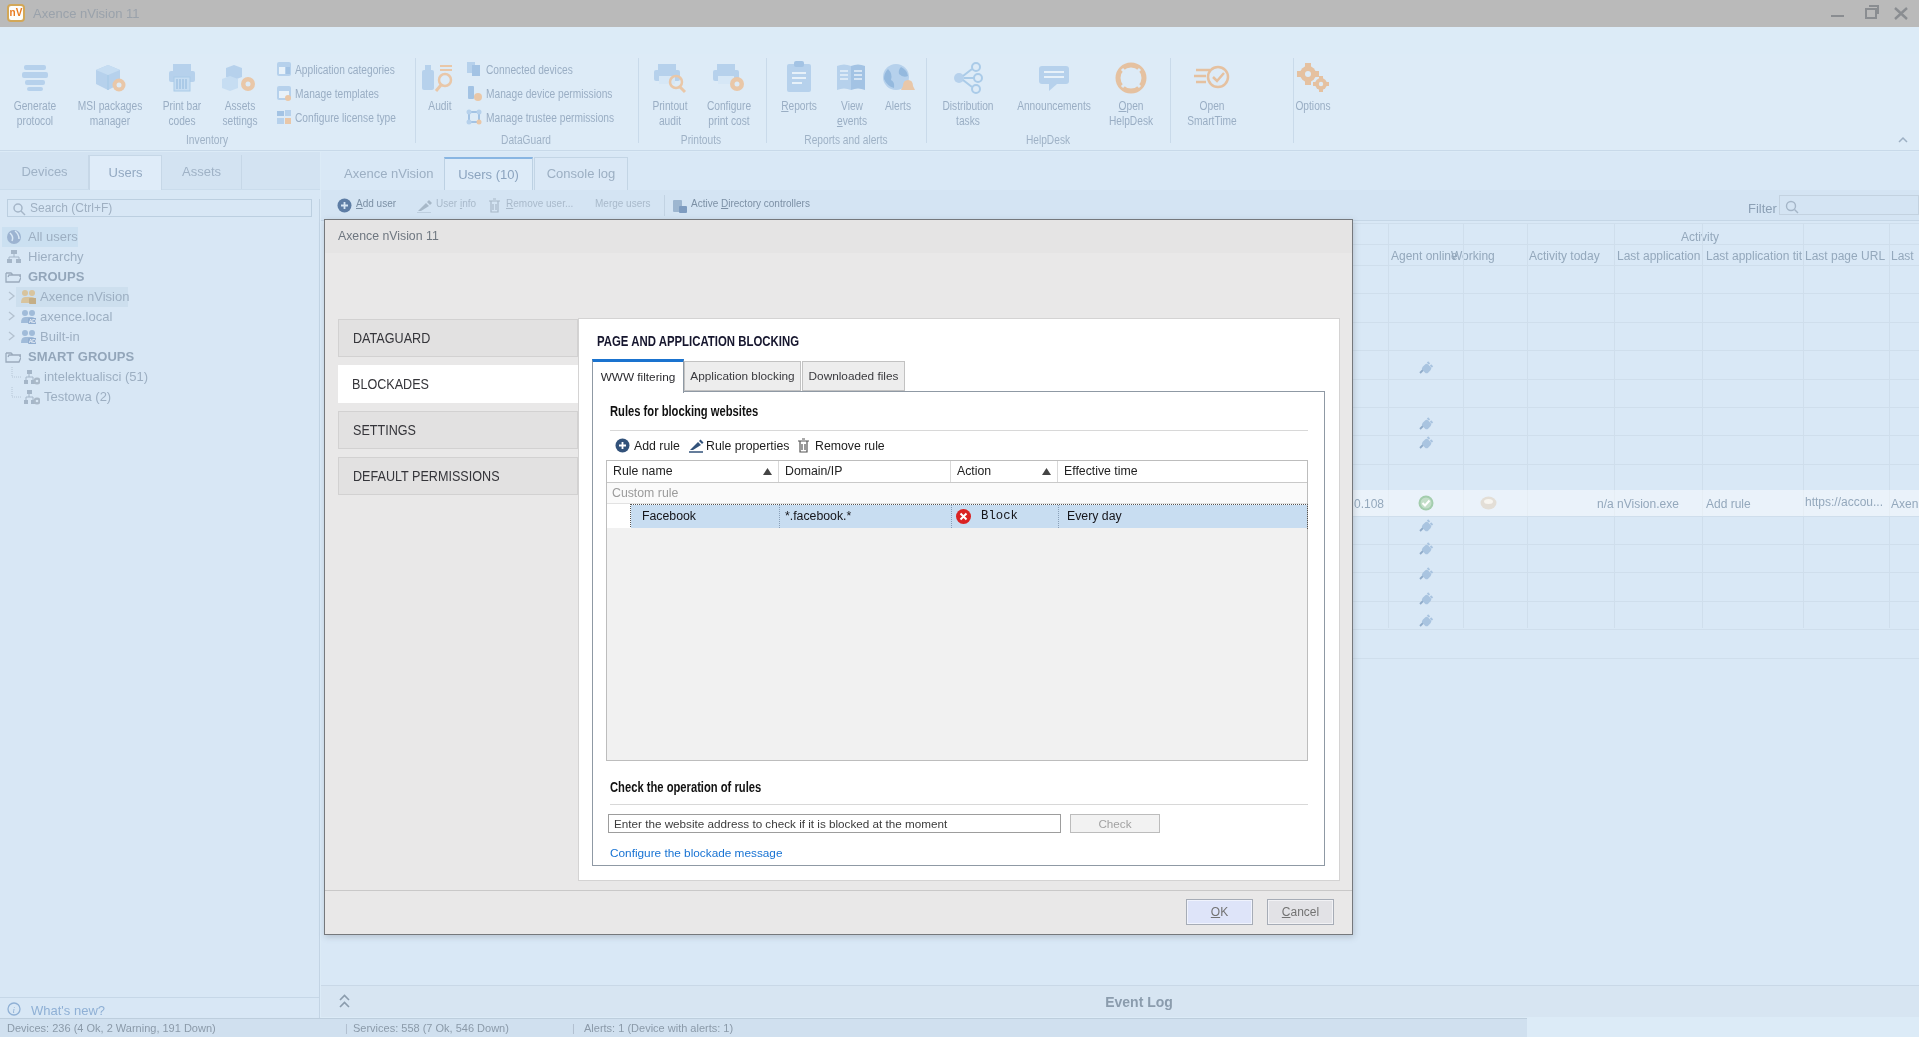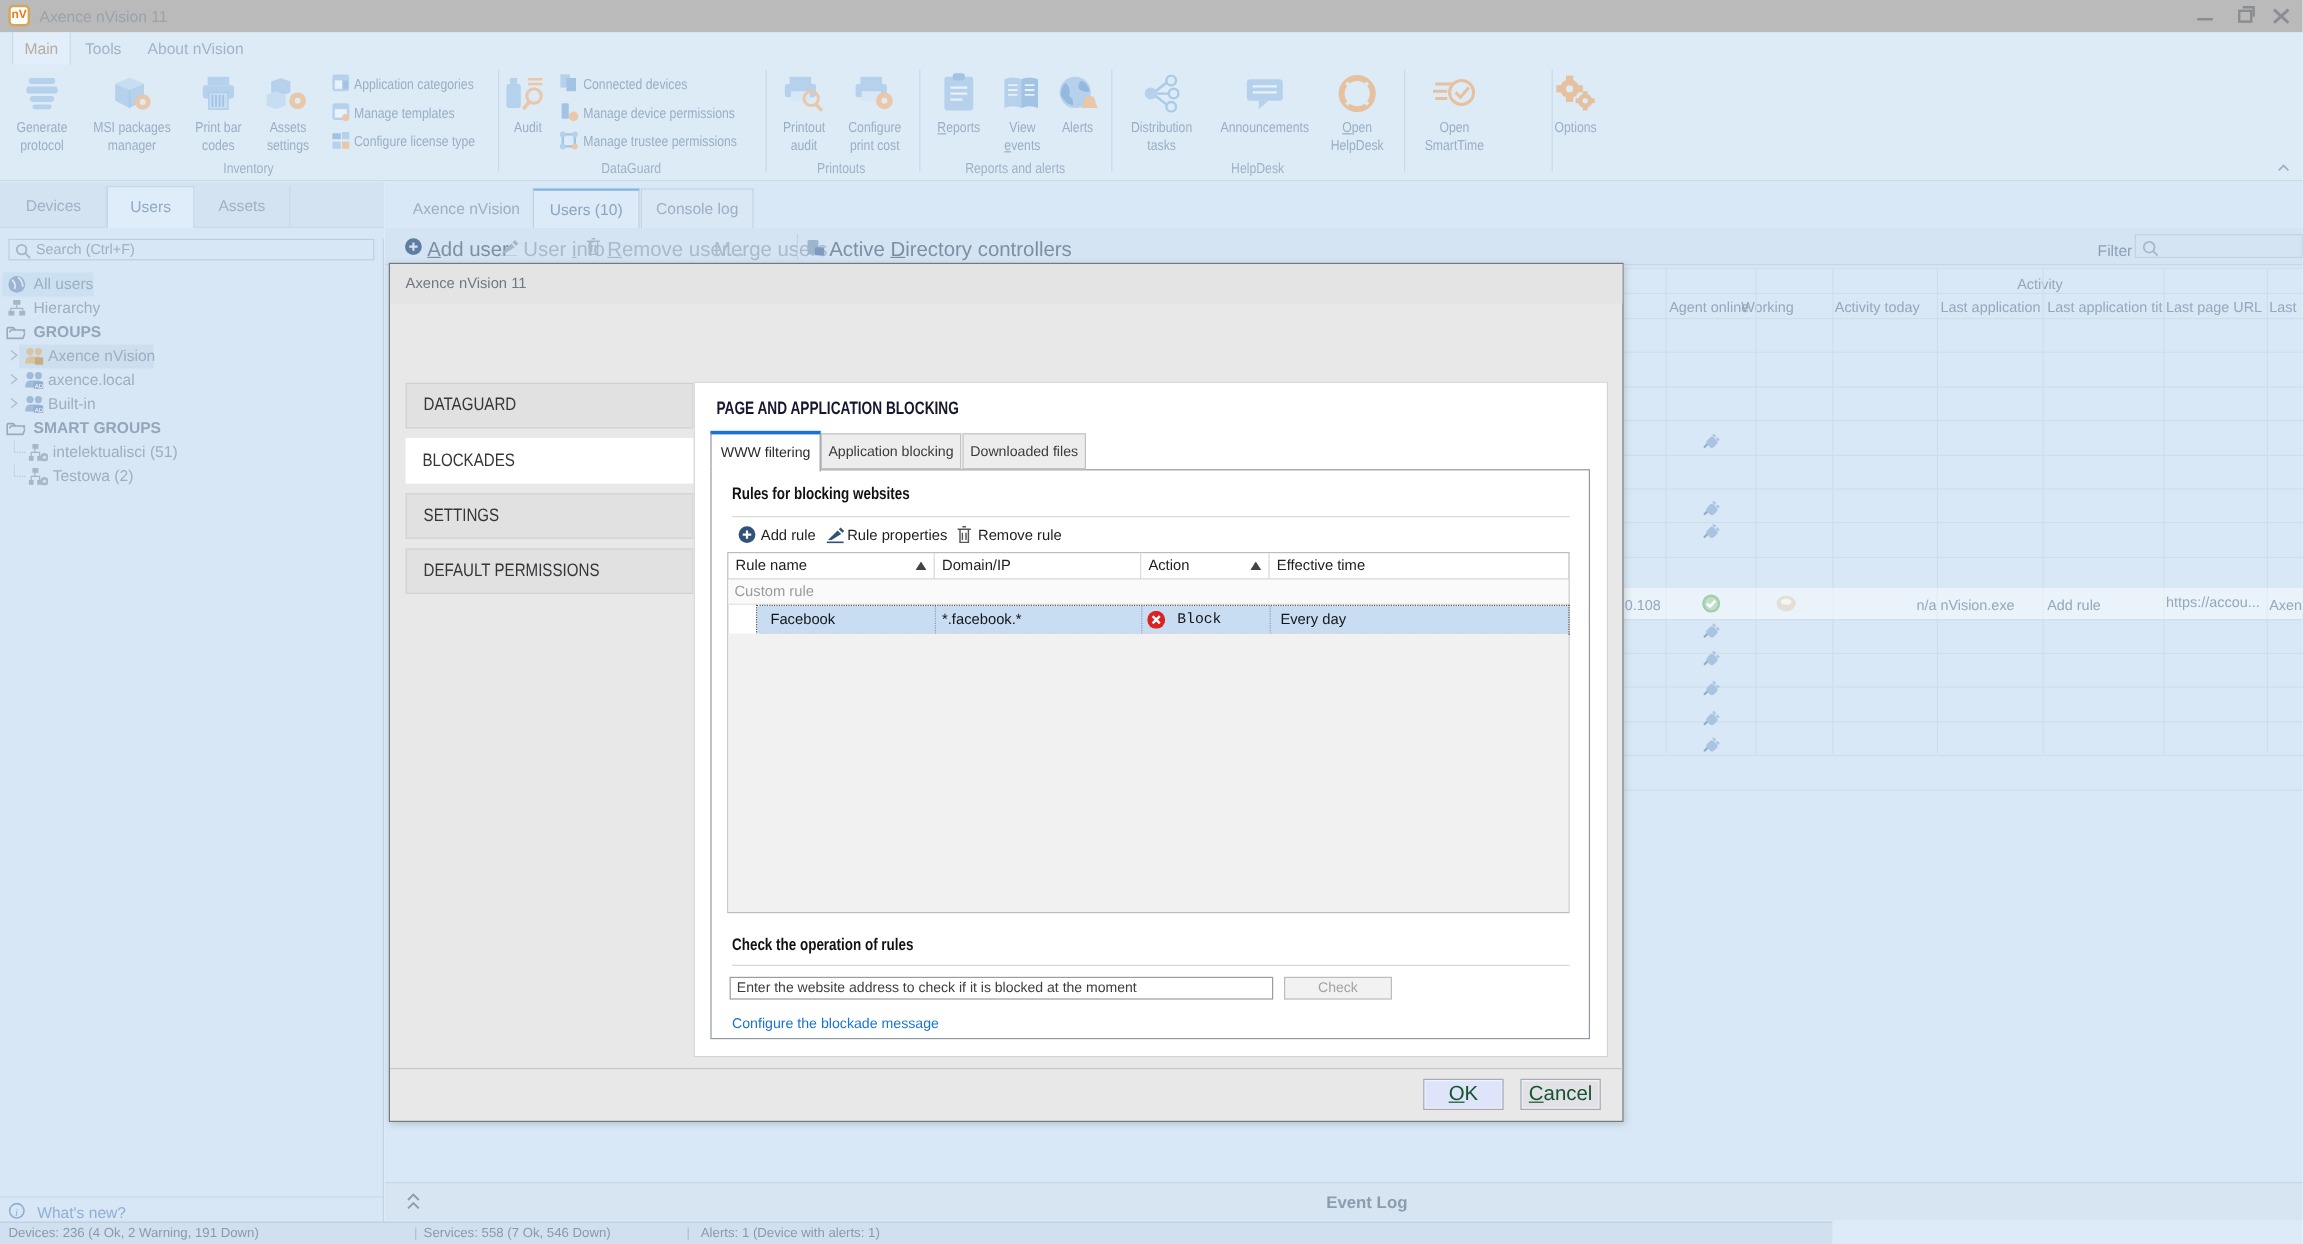--- a/index.html
+++ b/index.html
@@ -34,21 +34,21 @@
 .ltab { position:absolute; top:3px; height:34px; font-size:13px; color:#9fb2c6; text-align:center; line-height:34px; z-index:2; }
 #lsearch { position:absolute; left:7px; top:47px; width:305px; height:18px; border:1px solid #bccfe0; font-size:12px; color:#9fb0c2; line-height:17px; padding-left:22px; }
 .trow { position:absolute; left:0; width:320px; height:20px; font-size:13px; color:#9dafc2; line-height:20px; }
 .thl { position:absolute; top:0; height:20px; background:#cbe0f1; }
 .ticon { position:absolute; top:2px; width:16px; height:16px; }
 #whatsnew { position:absolute; left:0; top:845px; width:319px; height:21px; border-top:1px solid #c6d7e7; font-size:13px; color:#8fb0d5; }
 
 
 #content { position:absolute; left:321px; top:152px; width:1598px; height:833px; background:#d9e8f6; }
 .mtab { position:absolute; top:5px; height:33px; font-size:13px; color:#9cafc3; text-align:center; }
-#toolbar { position:absolute; left:0; top:38px; width:1598px; height:31px; background:#d4e4f3; border-bottom:1px solid #c5d6e6; font-size:17px; color:#a9bacb; }
+#toolbar { position:absolute; left:0; top:38px; width:1598px; height:31px; background:#d4e4f3; border-bottom:1px solid #c5d6e6; font-size:10px; color:#a9bacb; }
 .tbdark { color:#7c90a5; }
 #filterlbl { position:absolute; left:1427px; top:49px; font-size:13px; color:#8ca0b5; }
 #filterbox { position:absolute; left:1458px; top:43px; width:140px; height:20px; border:1px solid #c3d2e0; }
 
 
 .bgline-h { position:absolute; height:1px; background:#cfdeec; }
 .bgline-v { position:absolute; width:1px; background:#cfdeec; }
 .bghdr { position:absolute; font-size:12px; color:#94a8bc; white-space:nowrap; }
 
 
@@ -76,21 +76,21 @@
 .dth { position:absolute; top:0; height:21px; border-right:1px solid #d9d9d9; font-size:12.3px; color:#222; line-height:21px; padding-left:6px; }
 #drow-group { position:absolute; left:0; top:22px; width:700px; height:21px; background:#fafafa; border-bottom:1px solid #e2e2e2; font-size:12.3px; color:#9b9b9b; line-height:20px; padding-left:5px; }
 #drow-sel { position:absolute; left:24px; top:44px; width:676px; height:23px; background:#c8ddf1; outline:1px dotted #555; font-size:12.3px; color:#15151a; line-height:23px; }
 #dtable-empty { position:absolute; left:0; top:67px; width:700px; height:232px; background:#f1f1f1; }
 #check-h { position:absolute; left:17px; top:387px; font-size:14px; font-weight:bold; color:#111; transform:scaleX(0.8); transform-origin:0 0; white-space:nowrap; }
 #check-sep { position:absolute; left:17px; top:412px; width:698px; height:1px; background:#d8d8d8; }
 #check-input { position:absolute; left:15px; top:422px; width:453px; height:19px; border:1px solid #9d9d9d; font-size:11.7px; color:#3c3c3c; line-height:17px; padding-left:5px; background:#fff; }
 #check-btn { position:absolute; left:477px; top:422px; width:90px; height:19px; border:1px solid #bcbcbc; background:#f2f2f2; font-size:11.7px; color:#a2a2a2; text-align:center; line-height:17px; }
 #conf-link { position:absolute; left:17px; top:454px; font-size:11.8px; color:#1873d3; }
 #dlg-sep { position:absolute; left:0; top:670px; width:1027px; height:1px; background:#c9c8c8; }
-.dlgbtn { position:absolute; top:679px; width:67px; height:26px; border:1px solid #a6acb6; font-size:17px; text-align:center; line-height:24px; color:#14532d; }
+.dlgbtn { position:absolute; top:679px; width:67px; height:26px; border:1px solid #a6acb6; font-size:12px; text-align:center; line-height:24px; color:#737373; }
 #btn-ok { left:861px; background:#dee4f9; box-shadow:inset 0 0 0 1px #f0f3fd; }
 #btn-cancel { left:942px; background:#e2e2e6; box-shadow:inset 0 0 0 1px #f2f2f5; }
 .ul { text-decoration:underline; }
 .plug { width:16px; height:16px; }
 </style>
 </head>
 <body>
 <div id="app">
 <svg width="0" height="0" style="position:absolute">
       <defs>
@@ -107,25 +107,20 @@
   <div class="winbtn" style="left:1822px;"><svg width="30" height="27">
           <rect x="9" y="15" width="13" height="2" fill="#8a8d91"></rect>
         </svg></div>
   <div class="winbtn" style="left:1858px;"><svg width="30" height="27">
           <rect x="8" y="9" width="10" height="9" fill="none" stroke="#8a8d91" stroke-width="2"></rect>
           <path d="M11 6 h9 v8" fill="none" stroke="#8a8d91" stroke-width="2"></path>
         </svg></div>
   <div class="winbtn" style="left:1886px;"><svg width="30" height="27">
           <path d="M9 8 L21 19 M21 8 L9 19" stroke="#8a8d91" stroke-width="2.4"></path>
         </svg></div>
-</div>
-<div id="ribtabs">
-  <div class="rtab" id="rtab-main">Main</div>
-  <div class="rtab" style="left:60px;width:52px;">Tools</div>
-  <div class="rtab" style="left:116px;width:94px;">About nVision</div>
 </div>
 <div id="ribbon">
   <div class="rsep" style="left:415px"></div>
   <div class="rsep" style="left:638px"></div>
   <div class="rsep" style="left:766px"></div>
   <div class="rsep" style="left:926px"></div>
   <div class="rsep" style="left:1170px"></div>
   <div class="rsep" style="left:1293px"></div>
   <div class="rcap" style="left:207px">Inventory</div>
   <div class="rcap" style="left:526px">DataGuard</div>

